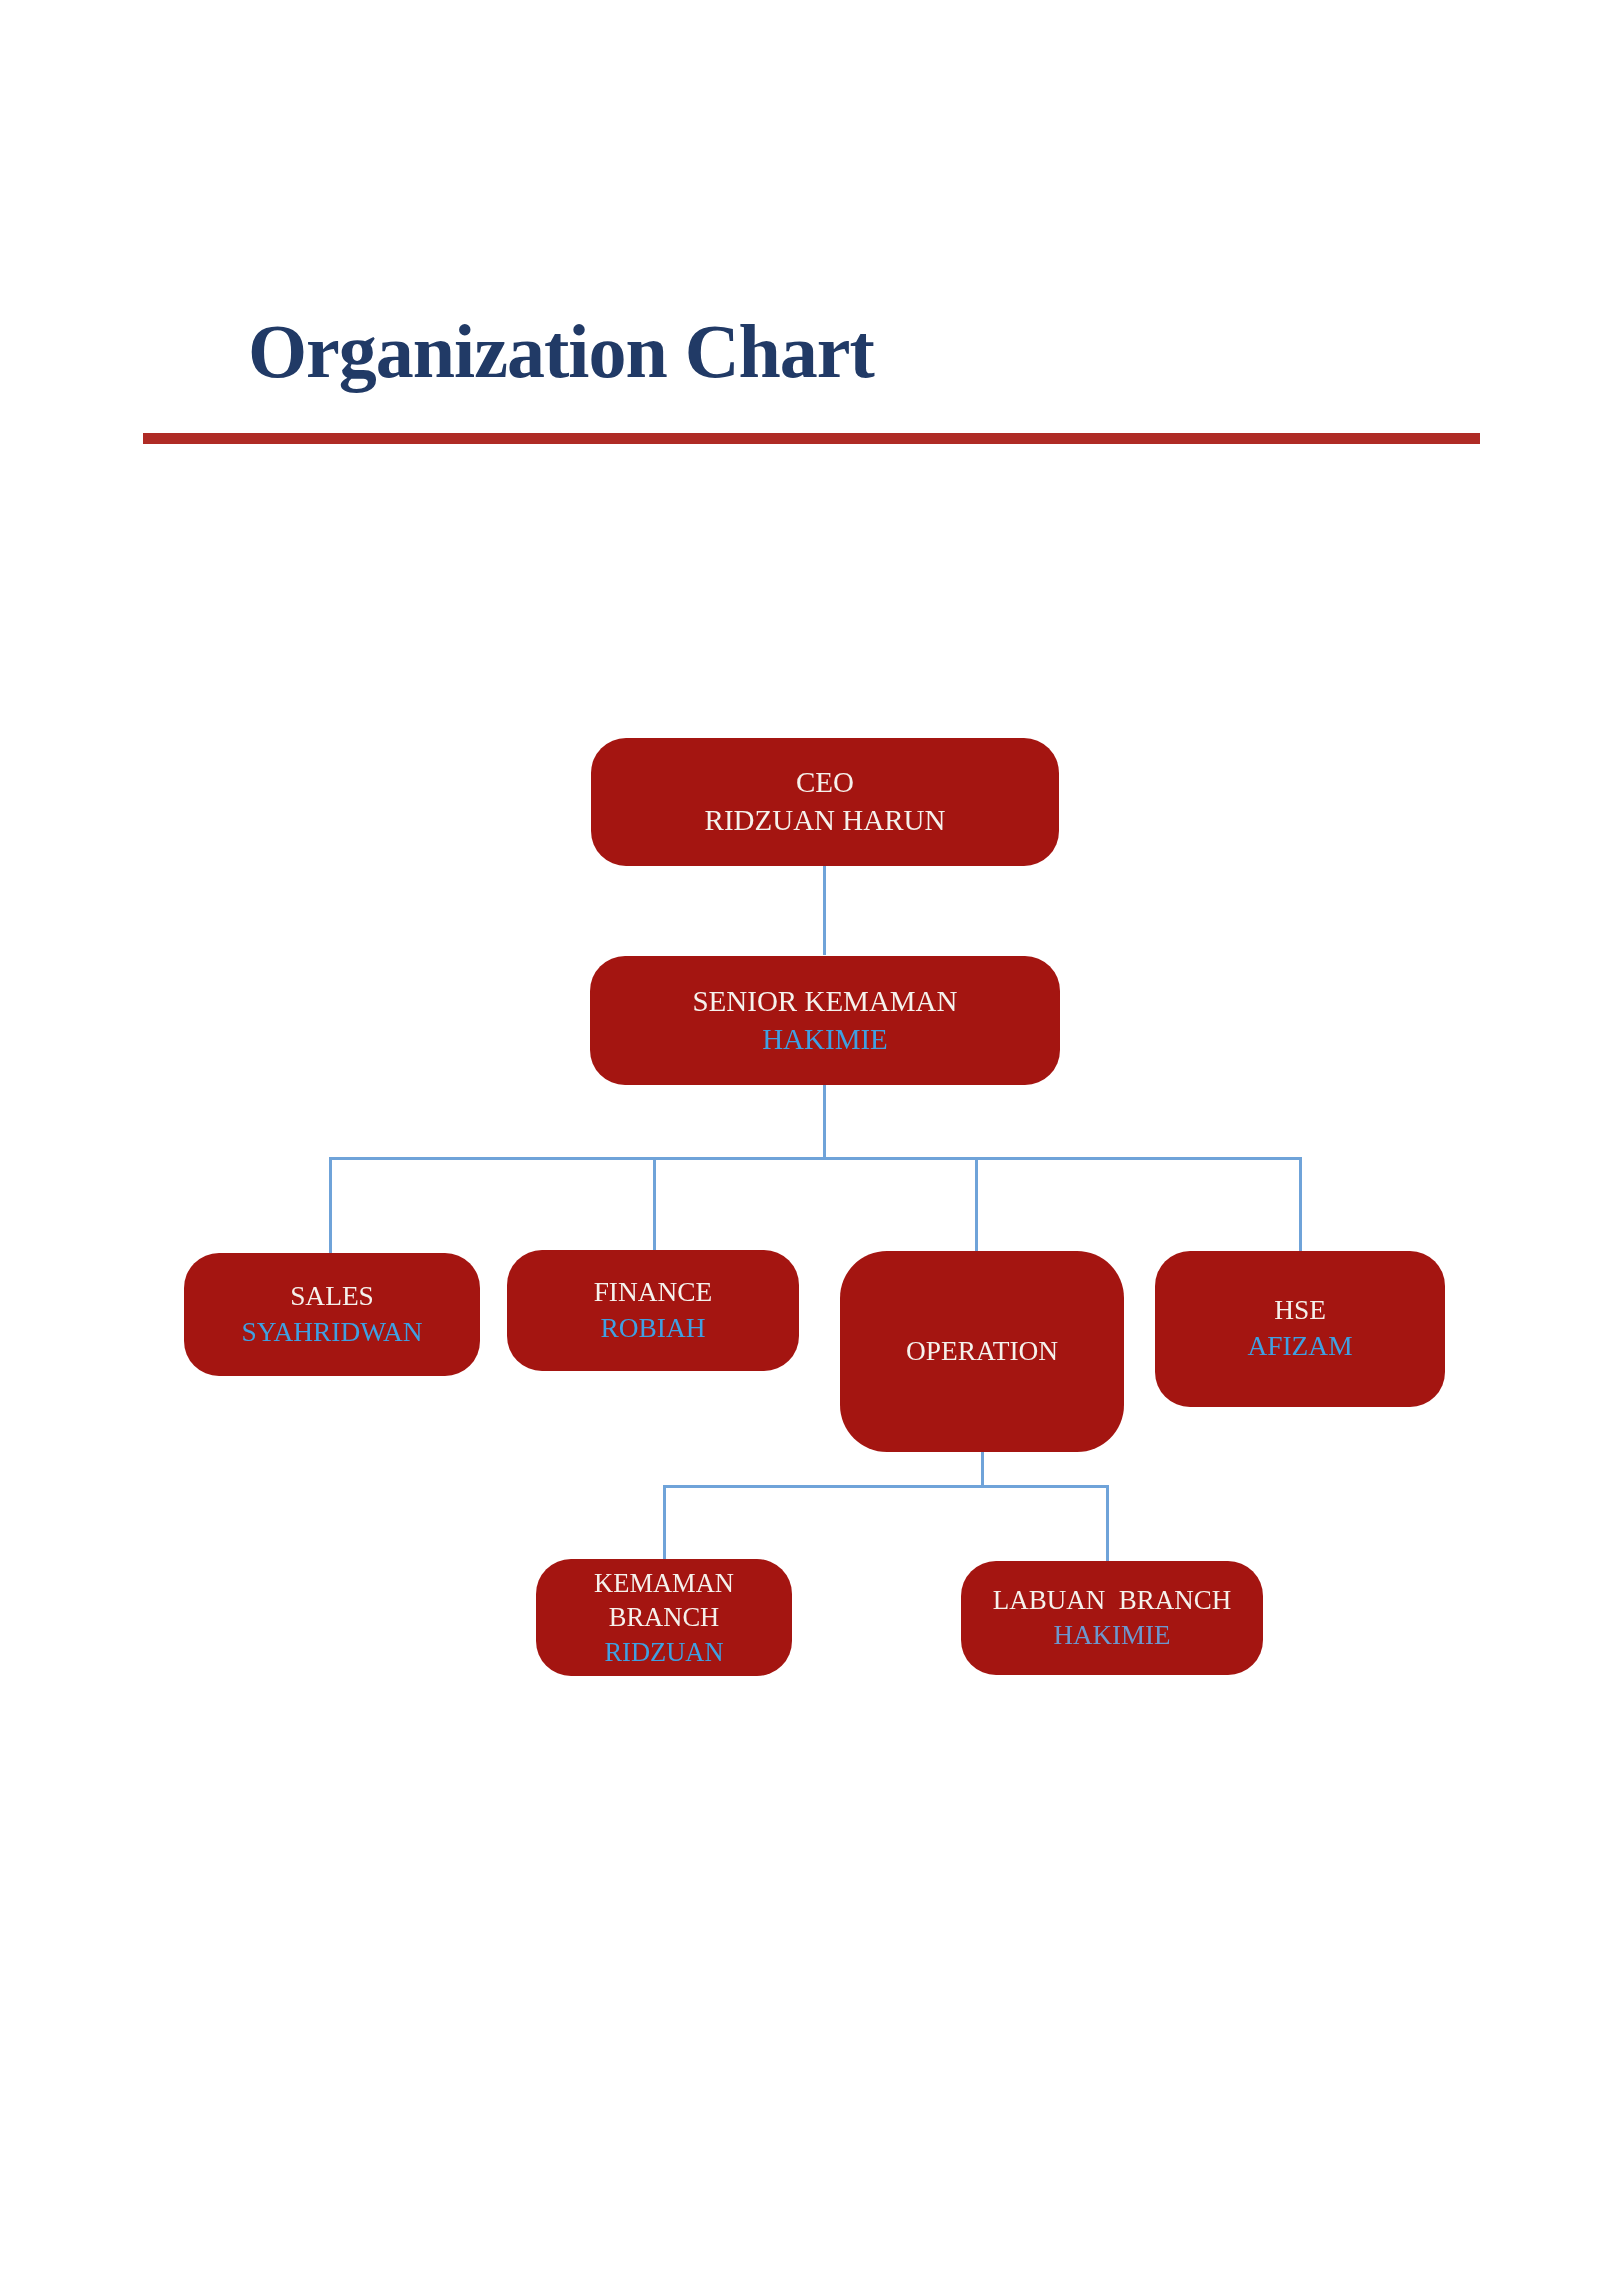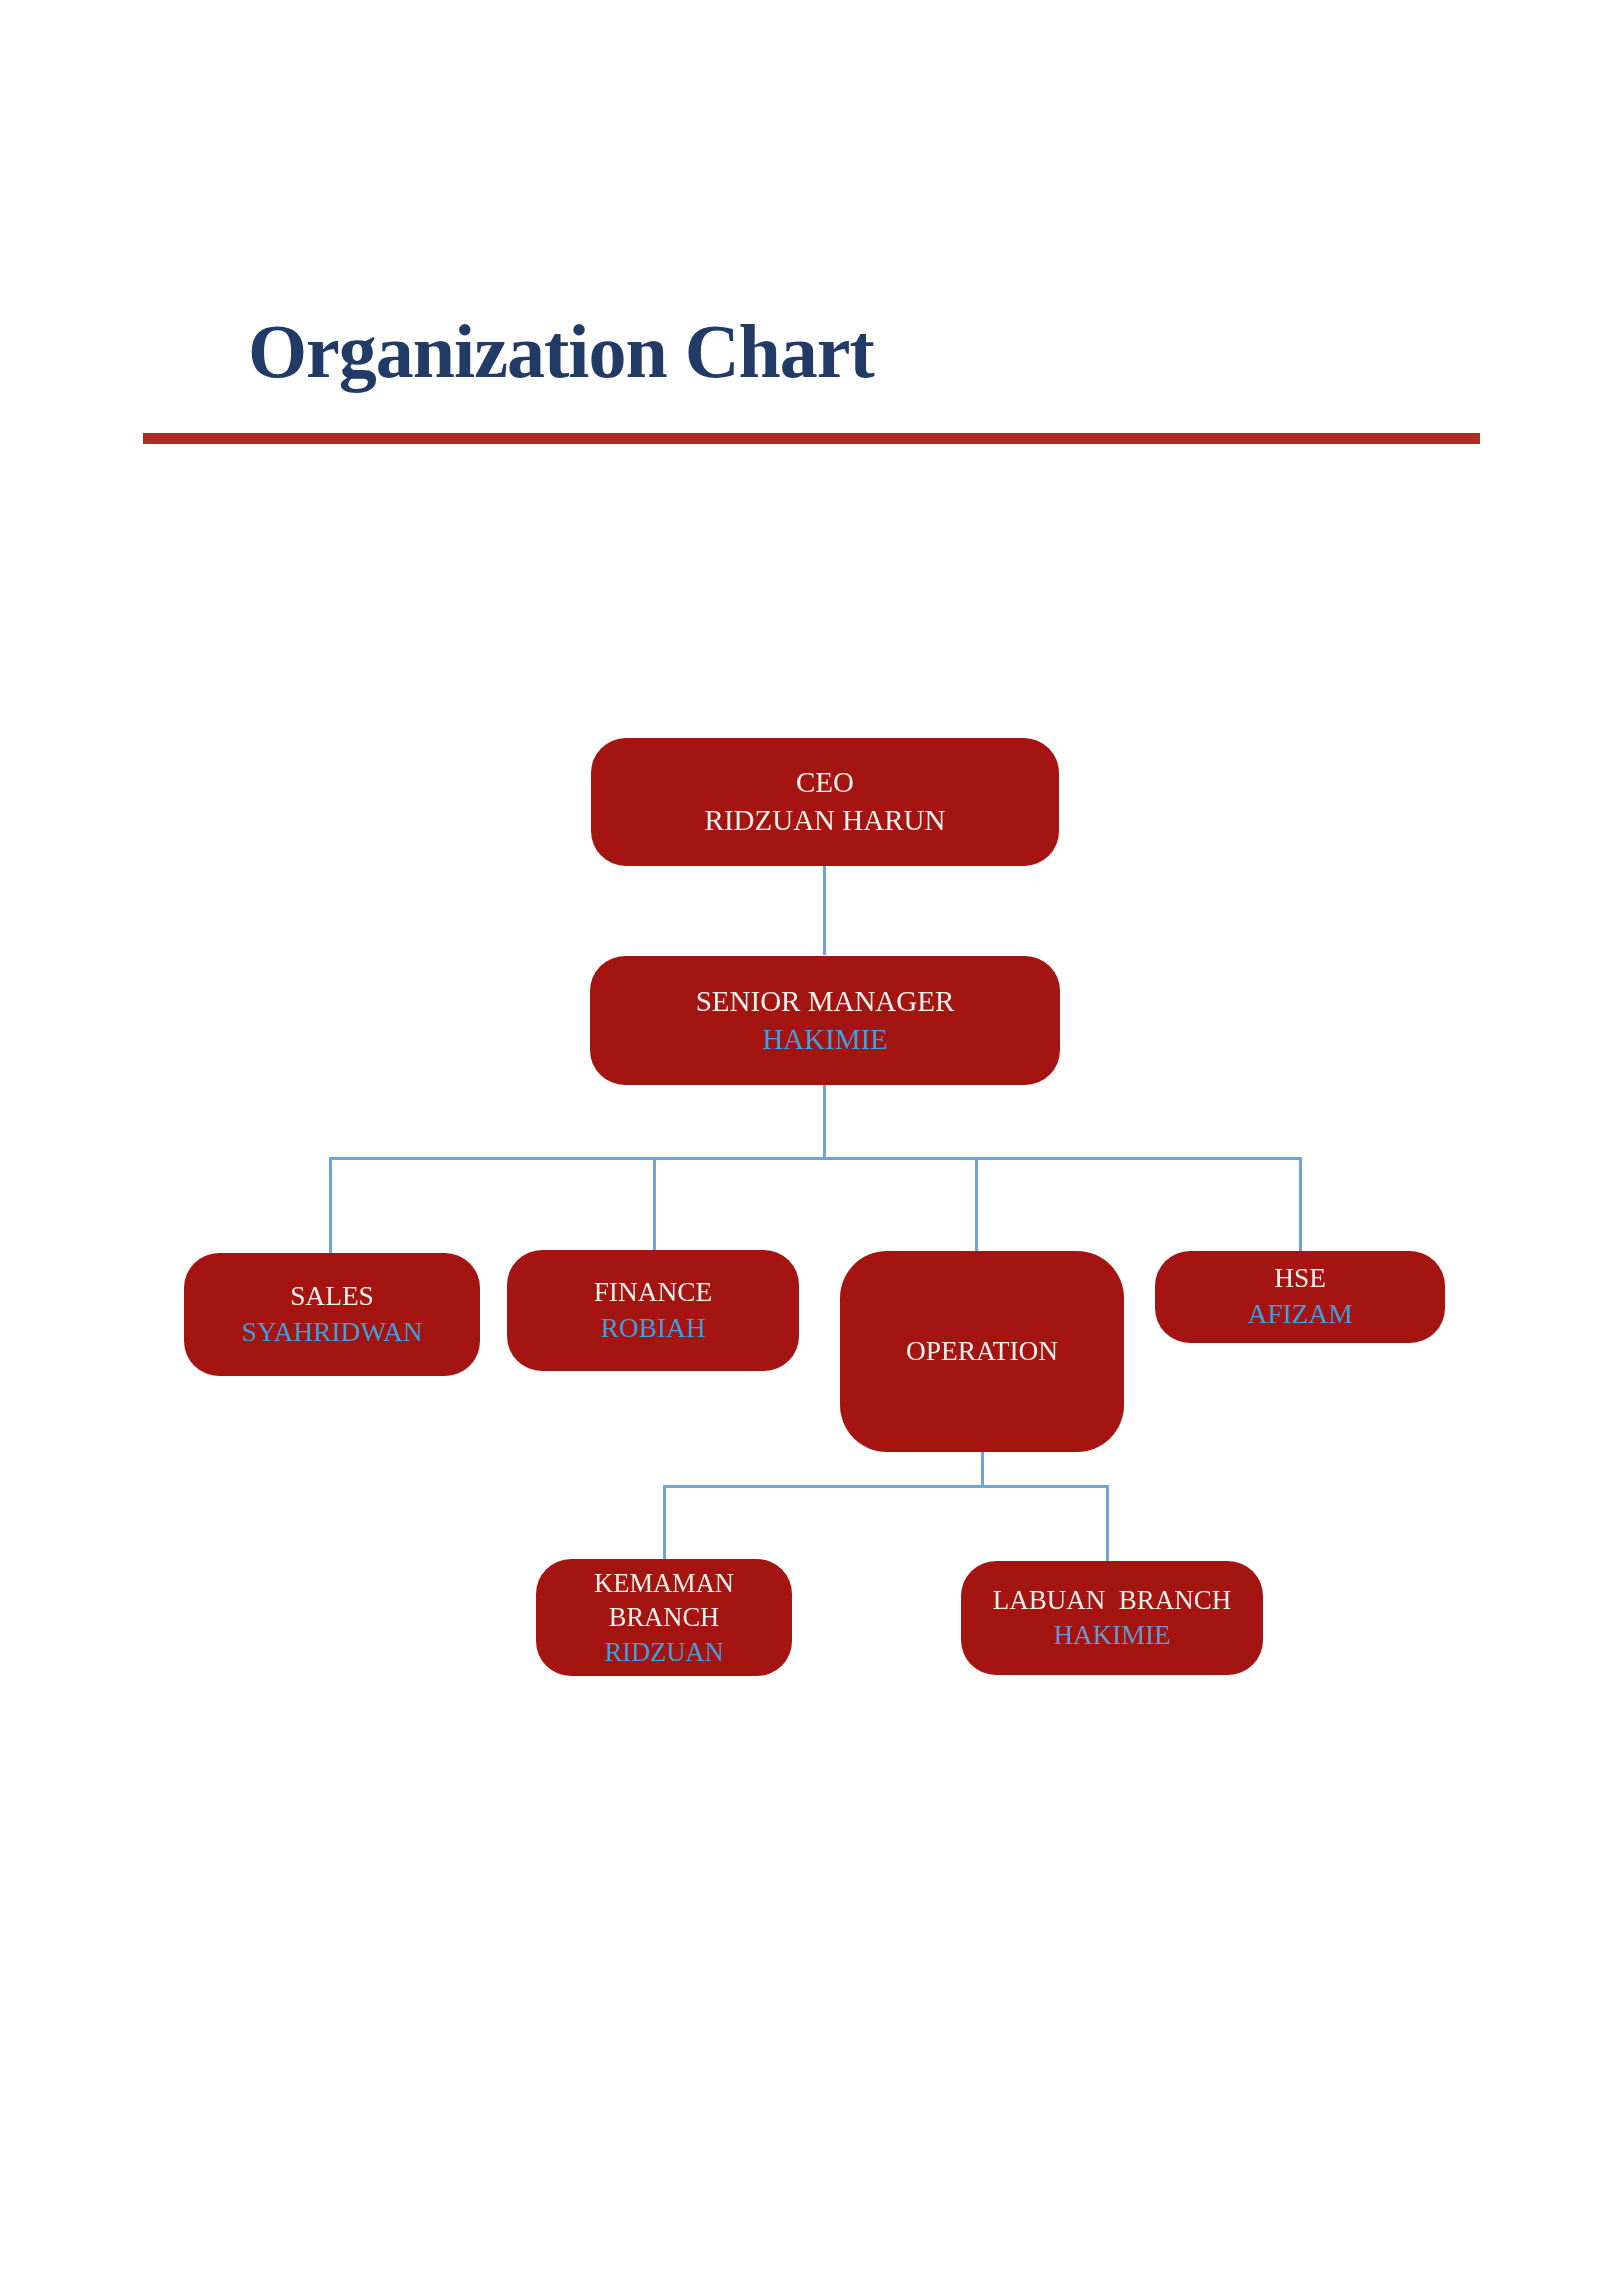--- a/index.html
+++ b/index.html
@@ -45,21 +45,21 @@
     line-height:1.3;
   }
   .node .role{color:var(--text-white);white-space:pre-wrap;}
   .node .person{color:var(--name-blue);white-space:pre-wrap;}
   #node-ceo           {left:591px;top:738px;width:468px;height:128px;font-size:29px;}
   #node-ceo .person   {color:var(--text-white);}
   #node-senior-manager{left:590px;top:956px;width:470px;height:129px;font-size:29px;}
   #node-sales         {left:184px;top:1253px;width:296px;height:123px;font-size:27.4px;}
   #node-finance       {left:507px;top:1250px;width:292px;height:121px;font-size:27.4px;}
   #node-operation     {left:840px;top:1251px;width:284px;height:201px;font-size:27.4px;border-radius:47px;justify-content:center;}
-  #node-hse           {left:1155px;top:1251px;width:290px;height:92px;font-size:27.4px;}
+  #node-hse           {left:1155px;top:1251px;width:290px;height:156px;font-size:27.4px;}
   #node-kemaman-branch{left:536px;top:1559px;width:256px;height:117px;font-size:26.5px;}
   #node-labuan-branch {left:961px;top:1561px;width:302px;height:114px;font-size:27px;}
   #node-labuan-branch .person{color:var(--name-blue-muted);}
   .conn{position:absolute;background:var(--line-blue);}
   .c1 {left:823px;top:866px;width:2.9px;height:89px;}
   .c2 {left:823px;top:1085px;width:2.9px;height:73px;}
   .c3 {left:329px;top:1157px;width:972px;height:2.9px;}
   .c4 {left:329px;top:1157px;width:2.9px;height:96px;}
   .c5 {left:653px;top:1157px;width:2.9px;height:93px;}
   .c6 {left:975px;top:1157px;width:2.9px;height:94px;}
@@ -90,21 +90,21 @@
     <div class="conn c9"></div>
     <div class="conn c10"></div>
     <div class="conn c11"></div>
 
     <div class="node" id="node-ceo">
       <span class="role">CEO</span>
       <span class="person">RIDZUAN HARUN</span>
     </div>
 
     <div class="node" id="node-senior-manager">
-      <span class="role">SENIOR MANAGER</span>
+      <span class="role">SENIOR KEMAMAN</span>
       <span class="person">HAKIMIE</span>
     </div>
 
     <div class="node" id="node-sales">
       <span class="role">SALES</span>
       <span class="person">SYAHRIDWAN</span>
     </div>
 
     <div class="node" id="node-finance">
       <span class="role">FINANCE</span>

